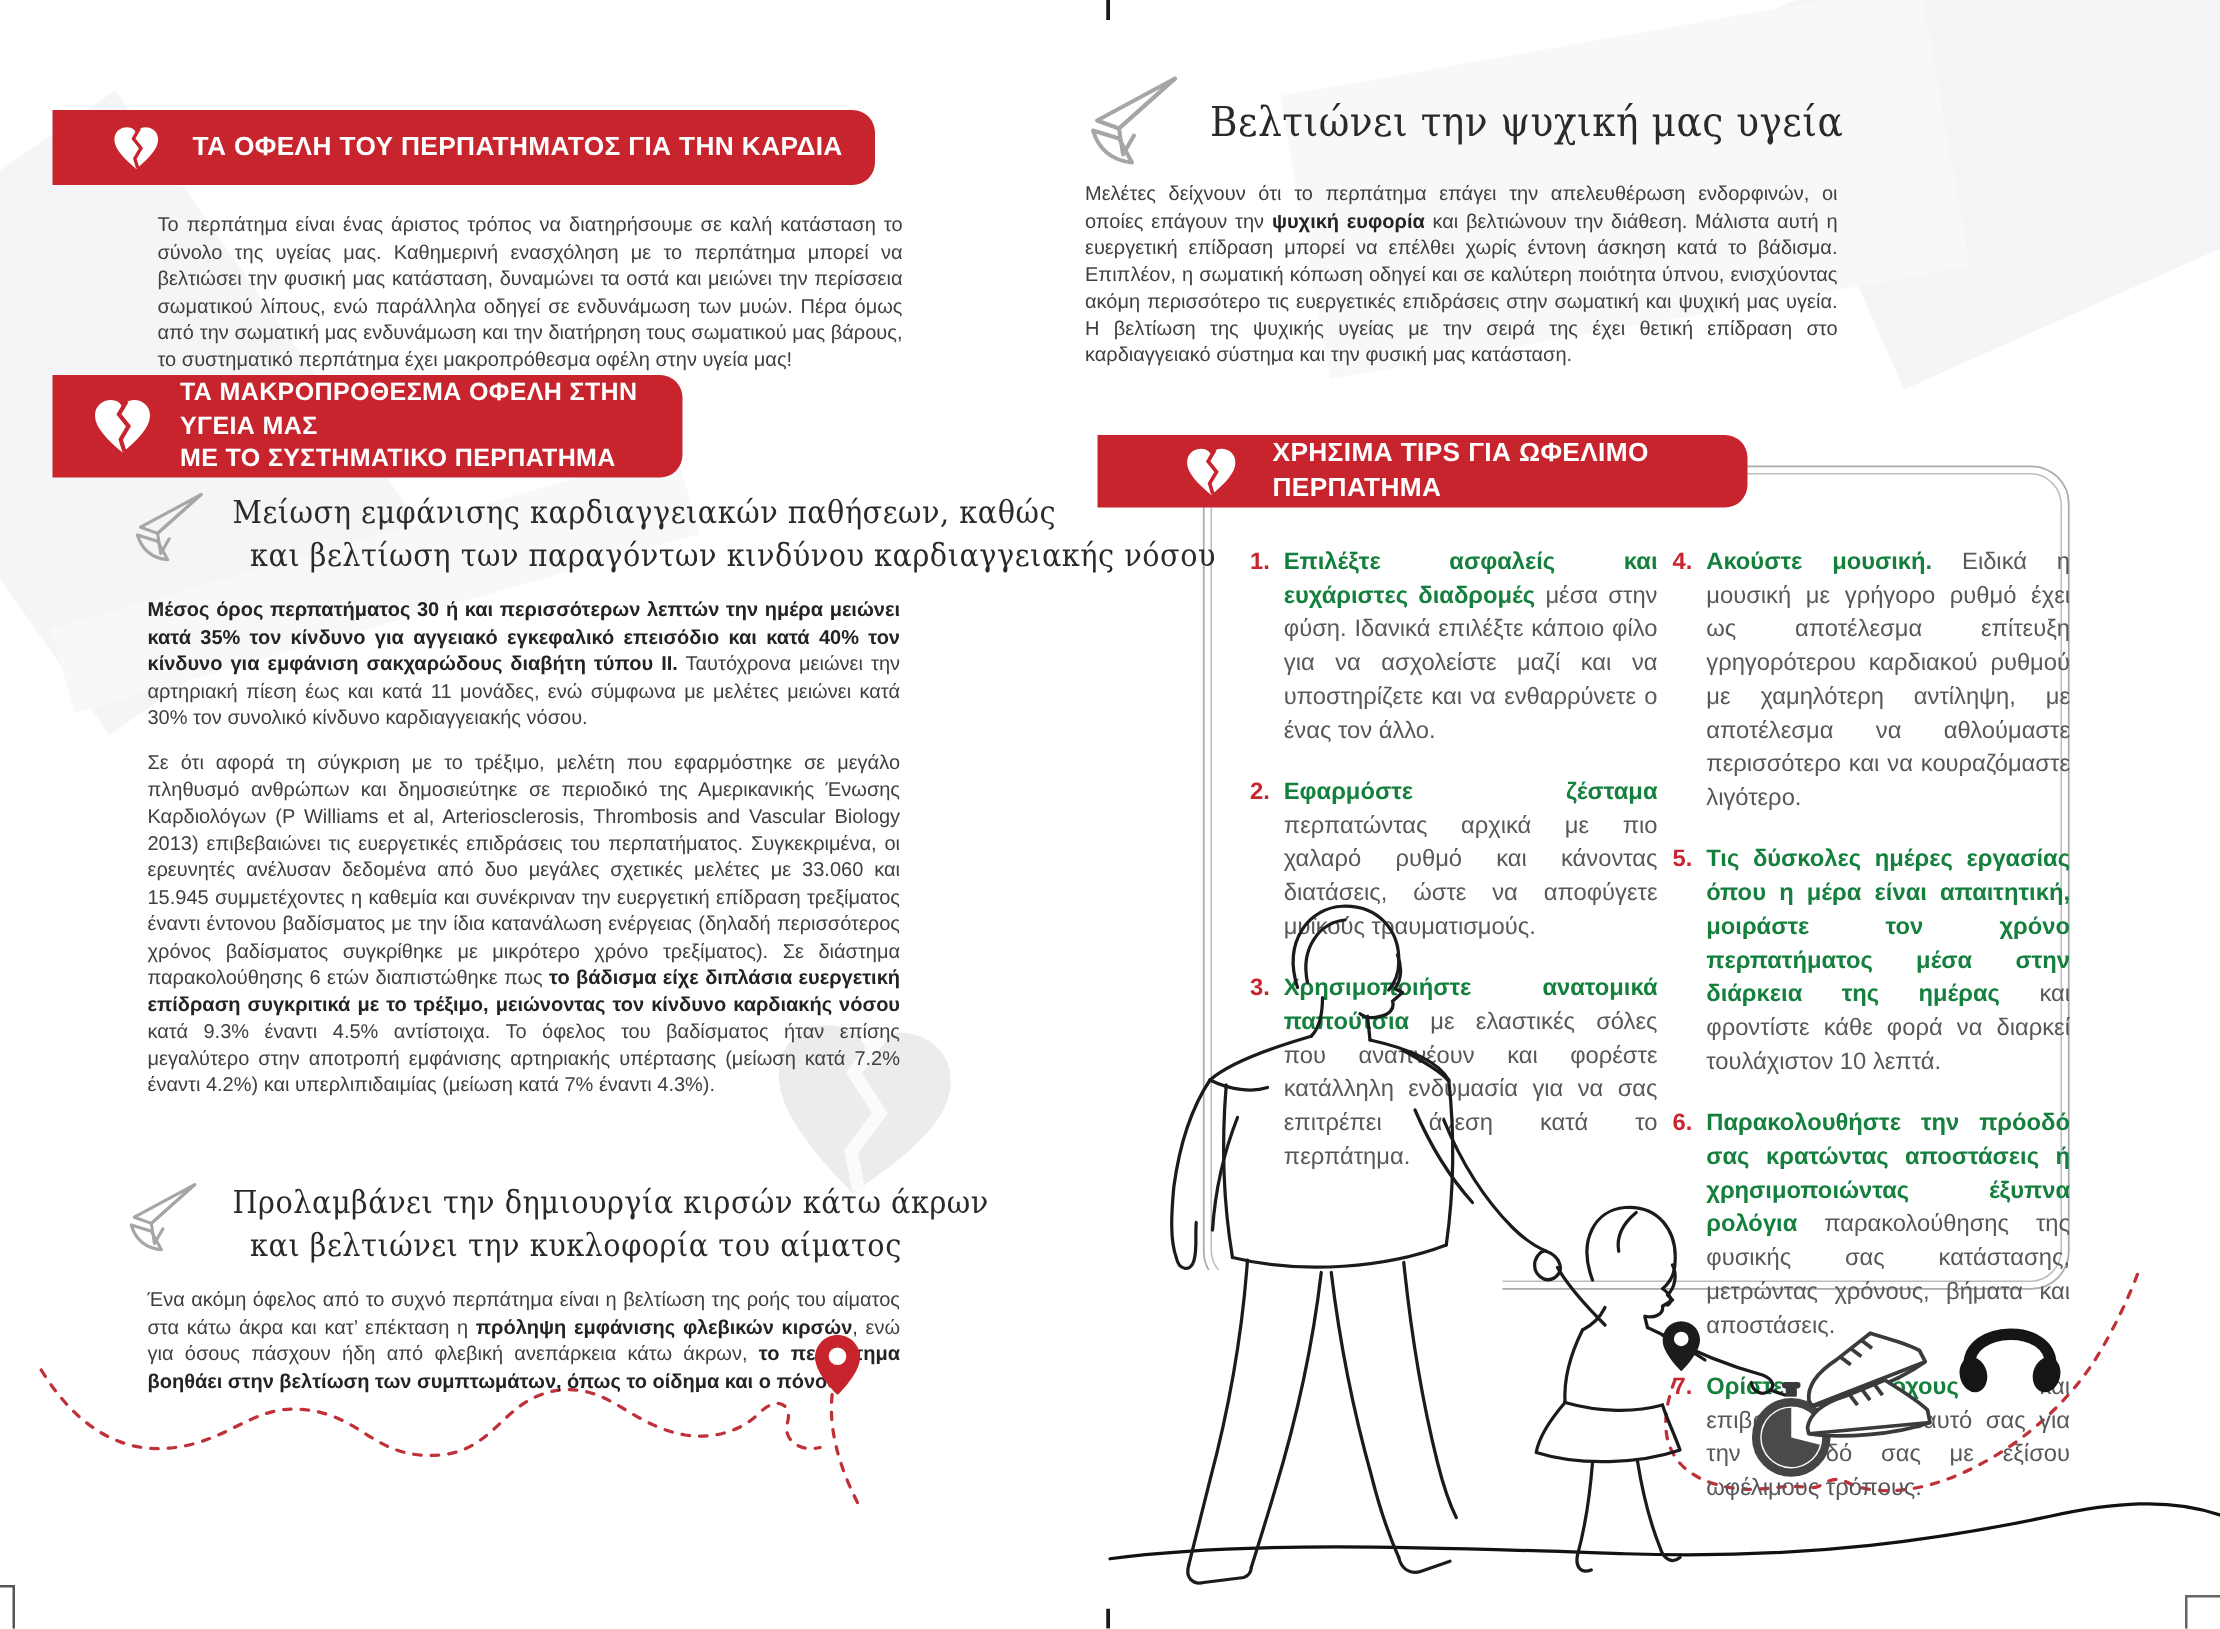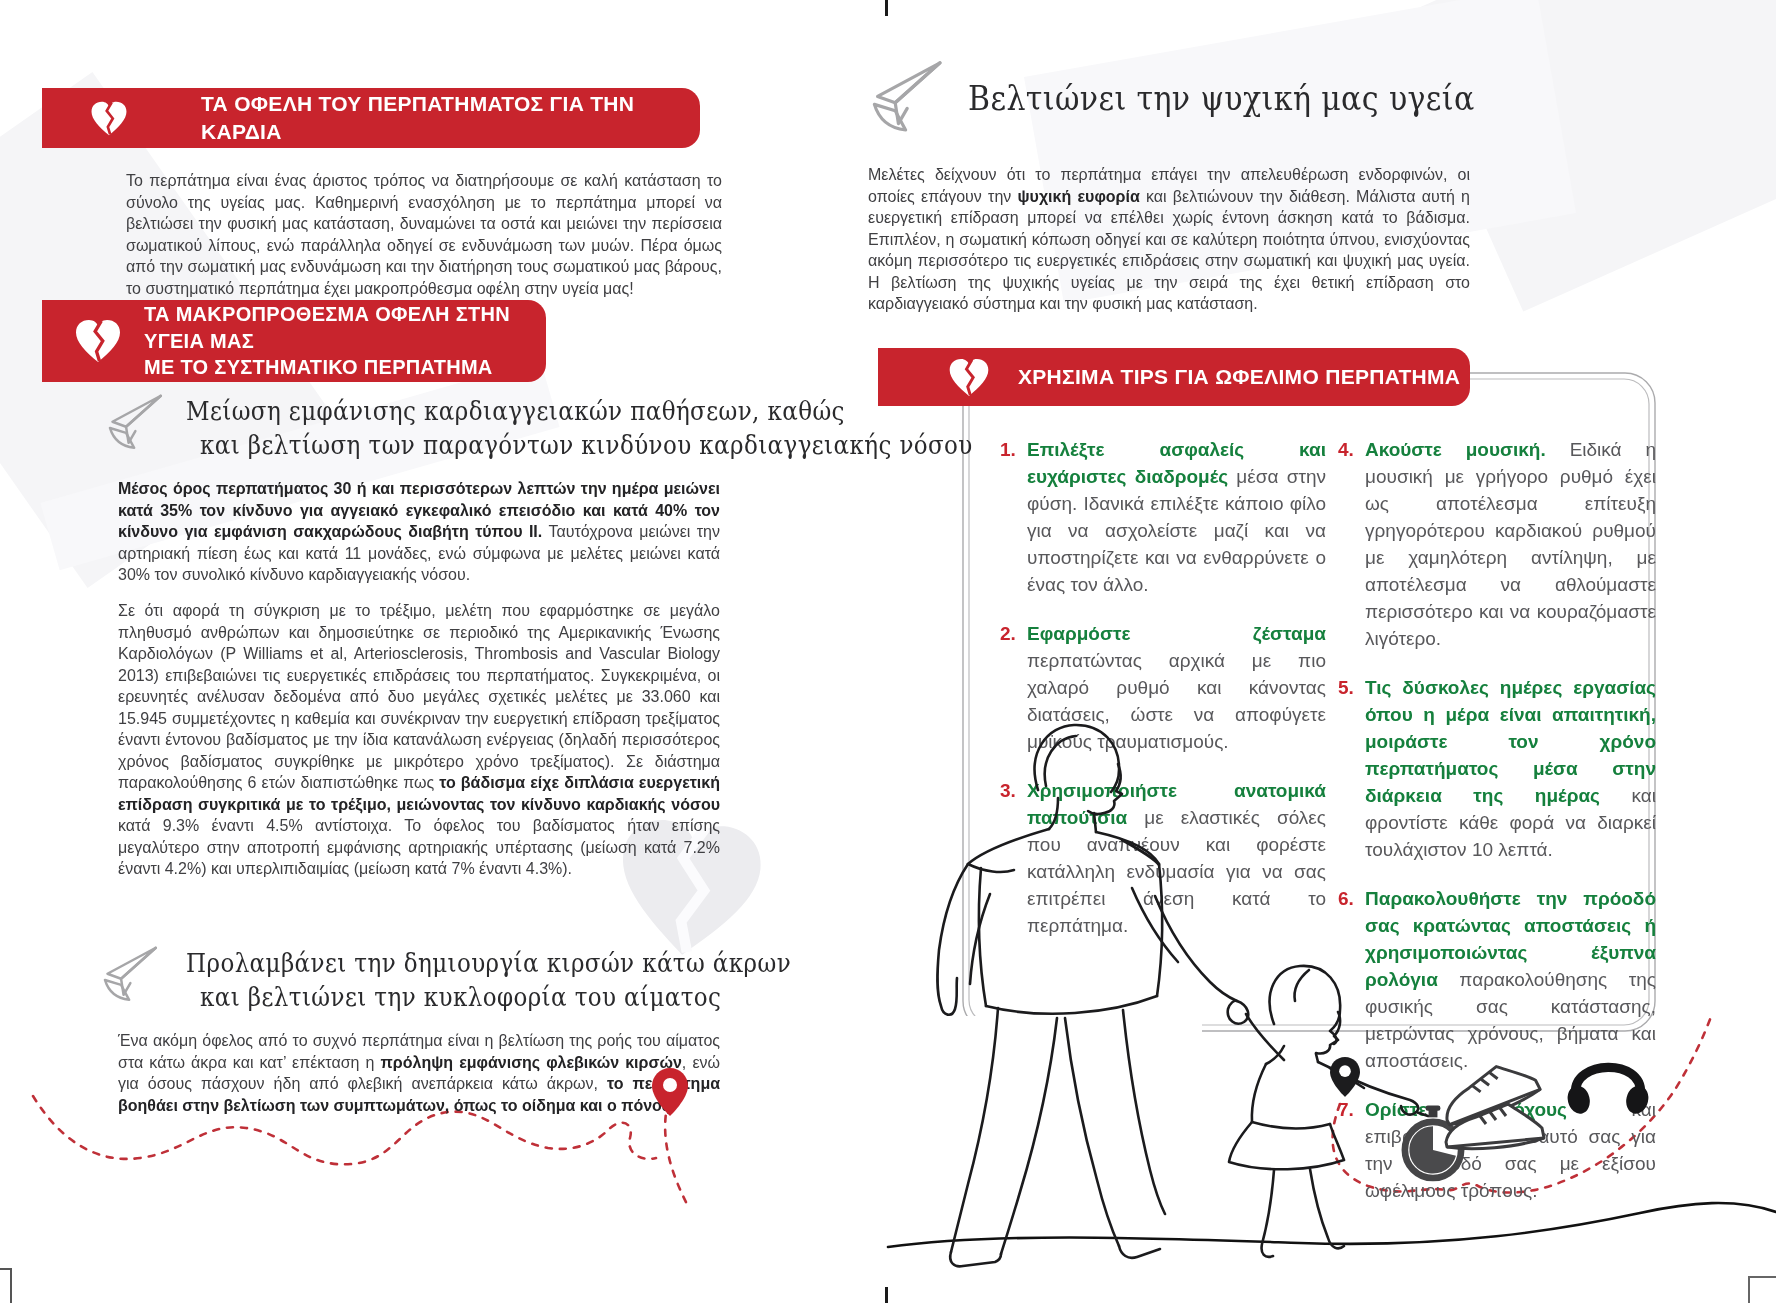--- a/index.html
+++ b/index.html
@@ -44,21 +44,21 @@
   <div class="wm" style="left:-60px;top:120px;width:300px;height:420px;transform:rotate(-35deg);"></div>
   <div class="wm" style="left:40px;top:430px;width:520px;height:70px;transform:rotate(-16deg);background:#f8f8fa;"></div>
   <div class="wm" style="left:1440px;top:-80px;width:420px;height:320px;transform:rotate(-24deg);"></div>
   <div class="wm" style="left:1040px;top:30px;width:520px;height:230px;transform:rotate(-10deg);background:#f8f8fa;"></div>
 
   <svg class="deco" style="left:614px;top:820px;transform:rotate(6deg);z-index:0;" width="150" height="138" viewBox="0 0 100 92">
     <path d="M50 90 C24 68 4 48 4 28 C4 12 16 2 31 2 C41 2 48 8 50 15 C52 8 59 2 69 2 C84 2 96 12 96 28 C96 48 76 68 50 90 Z" fill="#ececef"></path>
     <polyline points="57,4 44,26 60,46 47,68 53,88" fill="none" stroke="#fbfbfd" stroke-width="7"></polyline>
   </svg>
 
-  <div class="banner" style="left:42px;top:88px;width:658px;height:60px;gap:47px;">
+  <div class="banner" style="left:42px;top:88px;width:658px;height:60px;">
     <svg class="hearticon" style="margin-left:48px;" width="38" height="35" viewBox="0 0 100 92">
       <path d="M50 90 C24 68 4 48 4 28 C4 12 16 2 31 2 C41 2 48 8 50 15 C52 8 59 2 69 2 C84 2 96 12 96 28 C96 48 76 68 50 90 Z" fill="#ffffff"></path>
       <polyline points="57,4 44,26 60,46 47,68 53,88" fill="none" stroke="#c8242d" stroke-width="7"></polyline>
     </svg>
     <div class="btxt" style="font-size:21px;margin-left:26px;">ΤΑ ΟΦΕΛΗ ΤΟΥ ΠΕΡΠΑΤΗΜΑΤΟΣ ΓΙΑ ΤΗΝ ΚΑΡΔΙΑ</div>
   </div>
 
   <p class="body" style="left:126px;top:170px;width:596px;">Το περπάτημα είναι ένας άριστος τρόπος να διατηρήσουμε σε καλή κατάσταση το σύνολο της υγείας μας. Καθημερινή ενασχόληση με το περπάτημα μπορεί να βελτιώσει την φυσική μας κατάσταση, δυναμώνει τα οστά και μειώνει την περίσσεια σωματικού λίπους, ενώ παράλληλα οδηγεί σε ενδυνάμωση των μυών. Πέρα όμως από την σωματική μας ενδυνάμωση και την διατήρηση τους σωματικού μας βάρους, το συστηματικό περπάτημα έχει μακροπρόθεσμα οφέλη στην υγεία μας!</p>
 
   <div class="banner" style="left:42px;top:300px;width:504px;height:82px;">
@@ -124,30 +124,30 @@
     <g fill="none" stroke="#a6a6a8" stroke-width="4" stroke-linejoin="round" stroke-linecap="round">
       <path d="M90 6 L12 48 L34 56 Z"></path>
       <path d="M90 6 L34 56 L38 82 L49 63"></path>
       <path d="M8 58 C14 78 28 88 47 90 L34 66 Z"></path>
     </g>
   </svg>
   <div class="hand" style="left:968px;top:80px;font-size:30px;">
     <span class="hl">Βελτιώνει την ψυχική μας υγεία</span>
   </div>
 
-  <p class="body" style="left:868px;top:145px;width:602px;margin-top:19px;">
+  <p class="body" style="left:868px;top:145px;width:602px;">
     <span>Μελέτες δείχνουν ότι το περπάτημα επάγει την απελευθέρωση ενδορφινών, οι οποίες επάγουν την </span><b>ψυχική ευφορία</b><span> και βελτιώνουν την διάθεση. Μάλιστα αυτή η ευεργετική επίδραση μπορεί να επέλθει χωρίς έντονη άσκηση κατά το βάδισμα. Επιπλέον, η σωματική κόπωση οδηγεί και σε καλύτερη ποιότητα ύπνου, ενισχύοντας ακόμη περισσότερο τις ευεργετικές επιδράσεις στην σωματική και ψυχική μας υγεία. Η βελτίωση της ψυχικής υγείας με την σειρά της έχει θετική επίδραση στο καρδιαγγειακό σύστημα και την φυσική μας κατάσταση.</span>
   </p>
 
   <svg class="frame-svg" style="left:960px;top:370px;" width="700" height="665" viewBox="0 0 700 665">
     <rect x="3" y="3" width="692" height="658" rx="30" fill="none" stroke="#ababad" stroke-width="1.4"></rect>
     <rect x="9" y="9" width="680" height="646" rx="25" fill="none" stroke="#bcbcbe" stroke-width="1.2"></rect>
   </svg>
 
-  <div class="banner" style="left:878px;top:348px;width:592px;height:58px;">
+  <div class="banner" style="left:878px;top:348px;width:520px;height:58px;">
     <svg class="hearticon" style="margin-left:70px;" width="42" height="39" viewBox="0 0 100 92">
       <path d="M50 90 C24 68 4 48 4 28 C4 12 16 2 31 2 C41 2 48 8 50 15 C52 8 59 2 69 2 C84 2 96 12 96 28 C96 48 76 68 50 90 Z" fill="#ffffff"></path>
       <polyline points="57,4 44,26 60,46 47,68 53,88" fill="none" stroke="#c8242d" stroke-width="7"></polyline>
     </svg>
     <div class="btxt" style="font-size:21px;margin-left:28px;">ΧΡΗΣΙΜΑ TIPS ΓΙΑ ΩΦΕΛΙΜΟ ΠΕΡΠΑΤΗΜΑ</div>
   </div>
 
   <div class="tipcol" style="left:1000px;top:436px;width:326px;">
     <div class="tip">
       <span class="num">1.</span><b>Επιλέξτε ασφαλείς και ευχάριστες διαδρομές</b><span> μέσα στην φύση. Ιδανικά επιλέξτε κάποιο φίλο για να ασχολείστε μαζί και να υποστηρίζετε και να ενθαρρύνετε ο ένας τον άλλο.</span>

